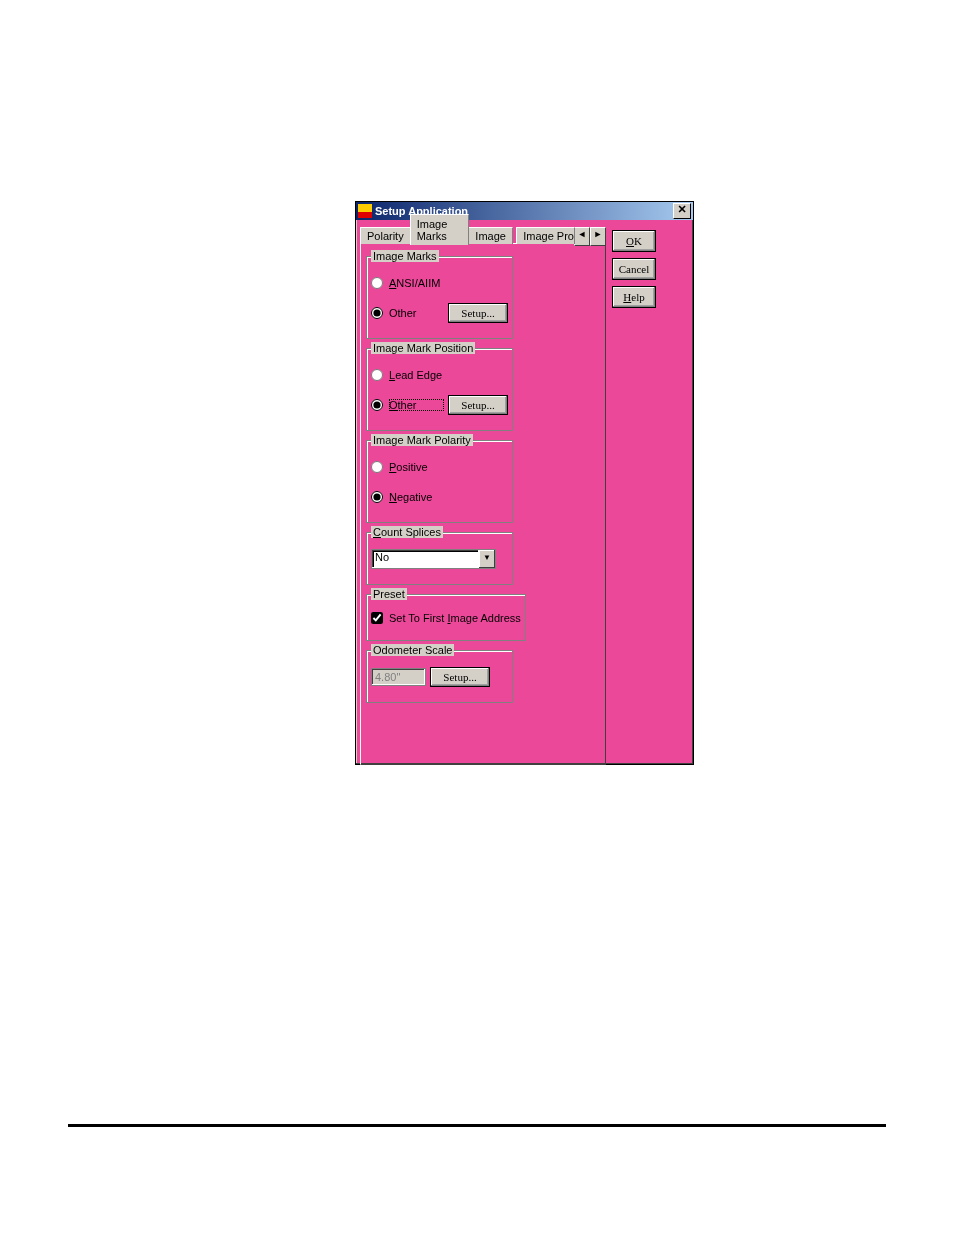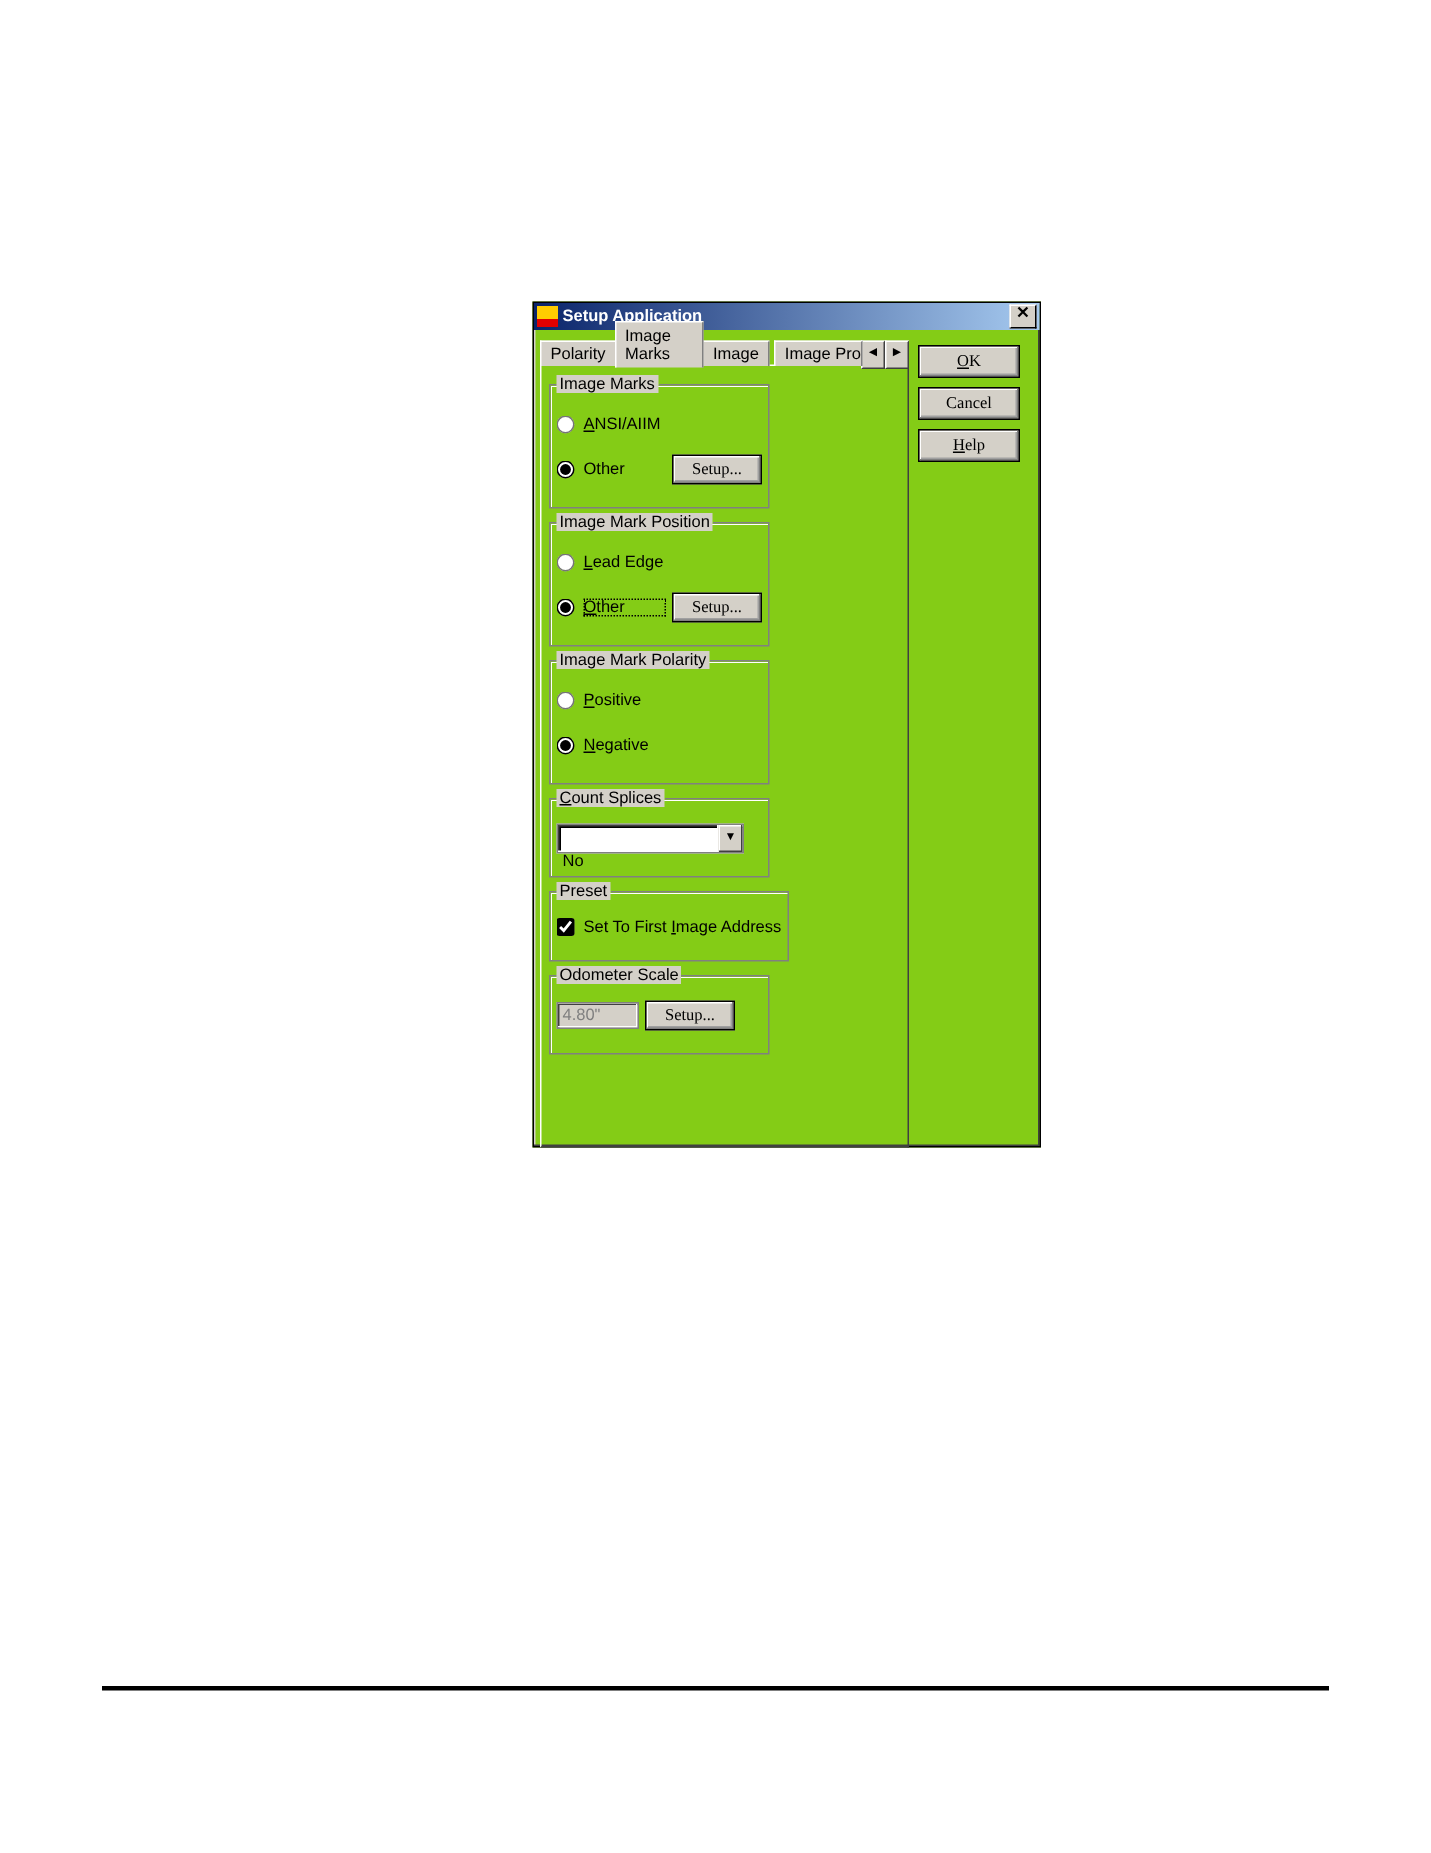--- a/index.html
+++ b/index.html
@@ -11,21 +11,21 @@
     height:1235px;
     position:relative;
     -webkit-font-smoothing:none;
   }
   
   .window{
     position:absolute;
     left:355px; top:201px;
     width:337px; height:562px;
     border:1px solid #000;
-    background:#84cc16;
+    background:#ec4899;
     box-shadow:inset -1px -1px 0 #404040, inset 1px 1px 0 #d4d0c8;
   }
   
   .titlebar{
     height:18px;
     background:linear-gradient(to right,#0a246a,#a6caf0);
     color:#fff;
     font-weight:bold;
     display:flex;
     align-items:center;
@@ -141,32 +141,32 @@
   .btn{
     width:60px;height:20px;
     background:#d4d0c8;
     border:1px solid #000;
     box-shadow:inset -1px -1px 0 #808080, inset 1px 1px 0 #fff, inset -2px -2px 0 #a0a0a0;
     font:11px Tahoma;
     text-align:center;
     line-height:17px;
     padding:0;
   }
-  .btn.wide{width:68px;height:22px;margin-bottom:6px;}
+  .btn.wide{width:44px;height:22px;margin-bottom:6px;}
 
   
   .dropdown{
     display:flex;
     width:125px;height:20px;
     border:1px solid #808080;
     box-shadow:inset -1px -1px 0 #fff, inset 1px 1px 0 #404040, inset 2px 2px 0 #000;
     background:#fff;
     box-sizing:border-box;
   }
-  .dropdown .dd-text{flex:1;padding:18px 3px;}
+  .dropdown .dd-text{flex:1;padding:1px 3px;}
   .dropdown .dd-btn{
     width:16px;background:#d4d0c8;
     border-left:1px solid #fff;
     box-shadow:inset -1px -1px 0 #404040, inset 1px 1px 0 #fff;
     text-align:center;font-size:8px;line-height:16px;
   }
 
   
   .textin{
     width:55px;height:18px;

